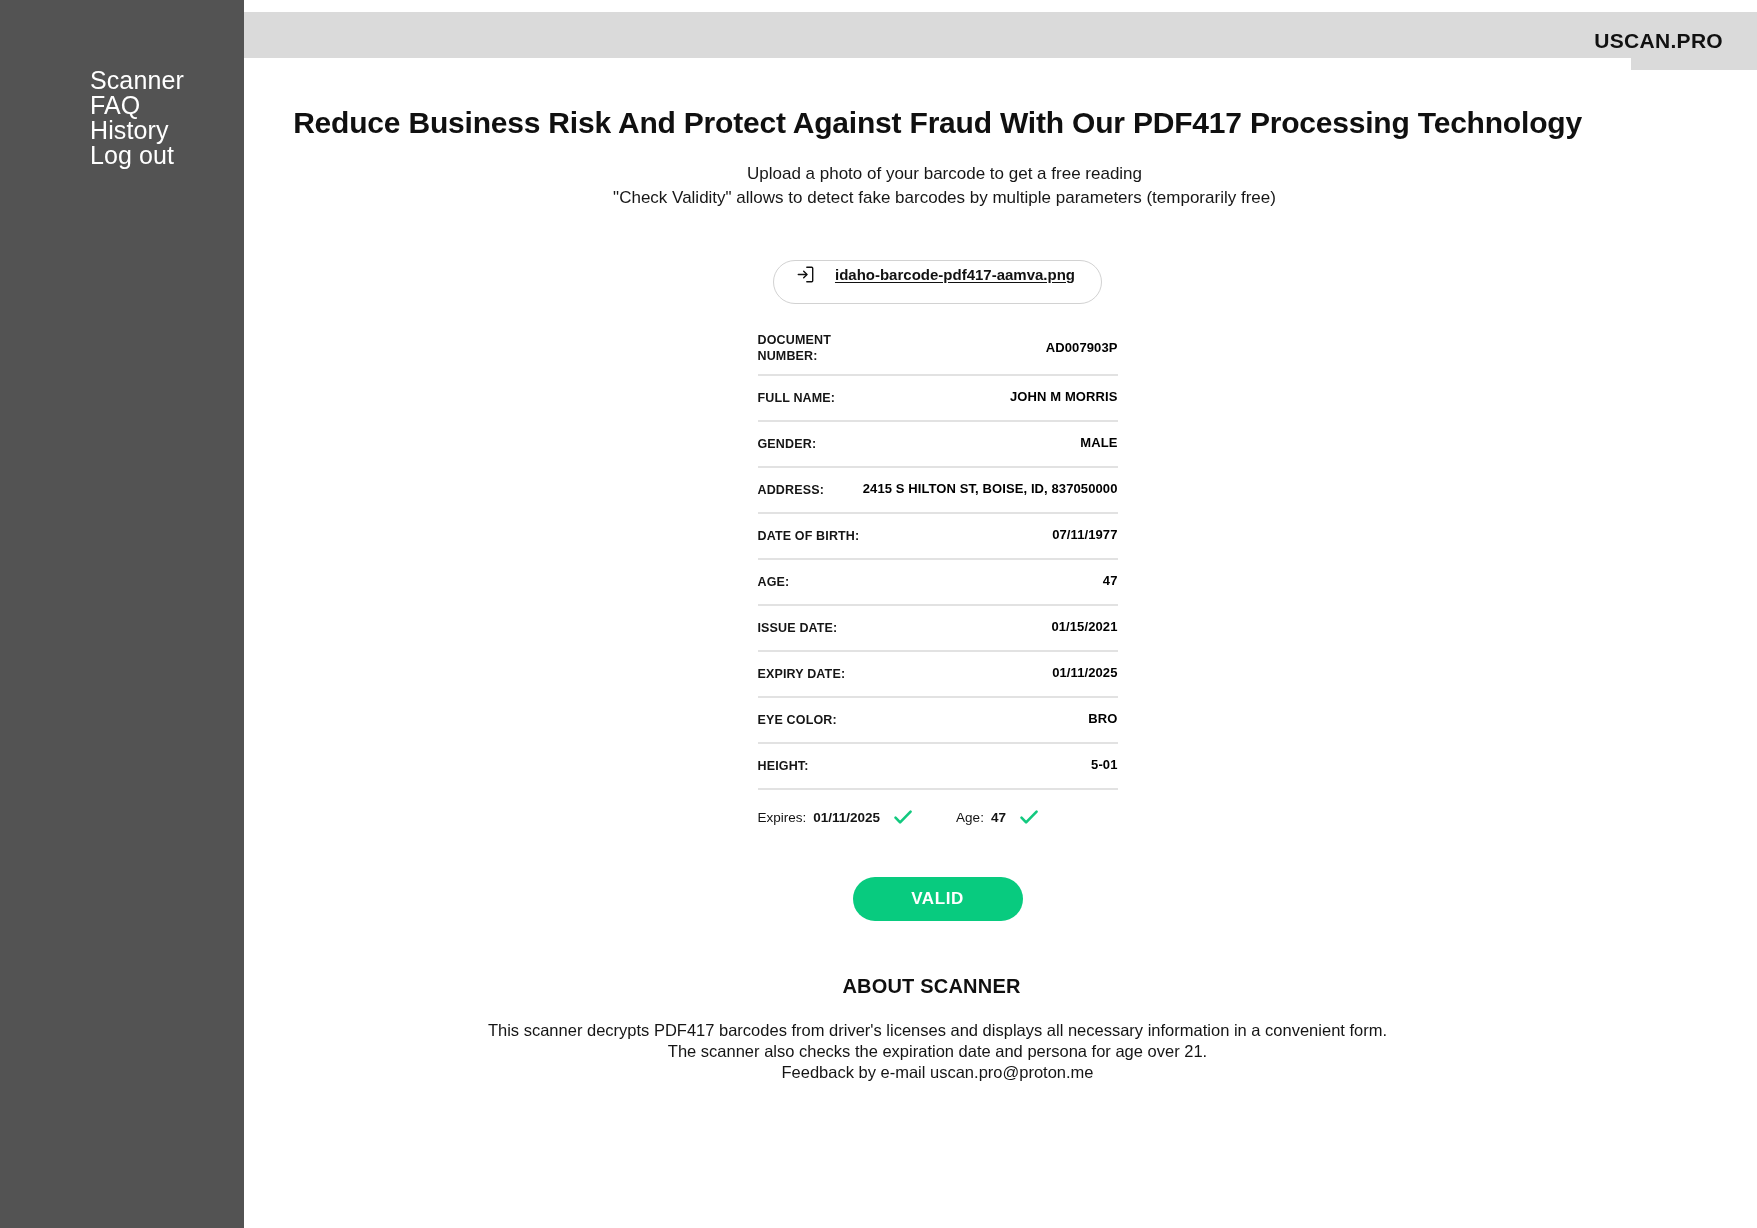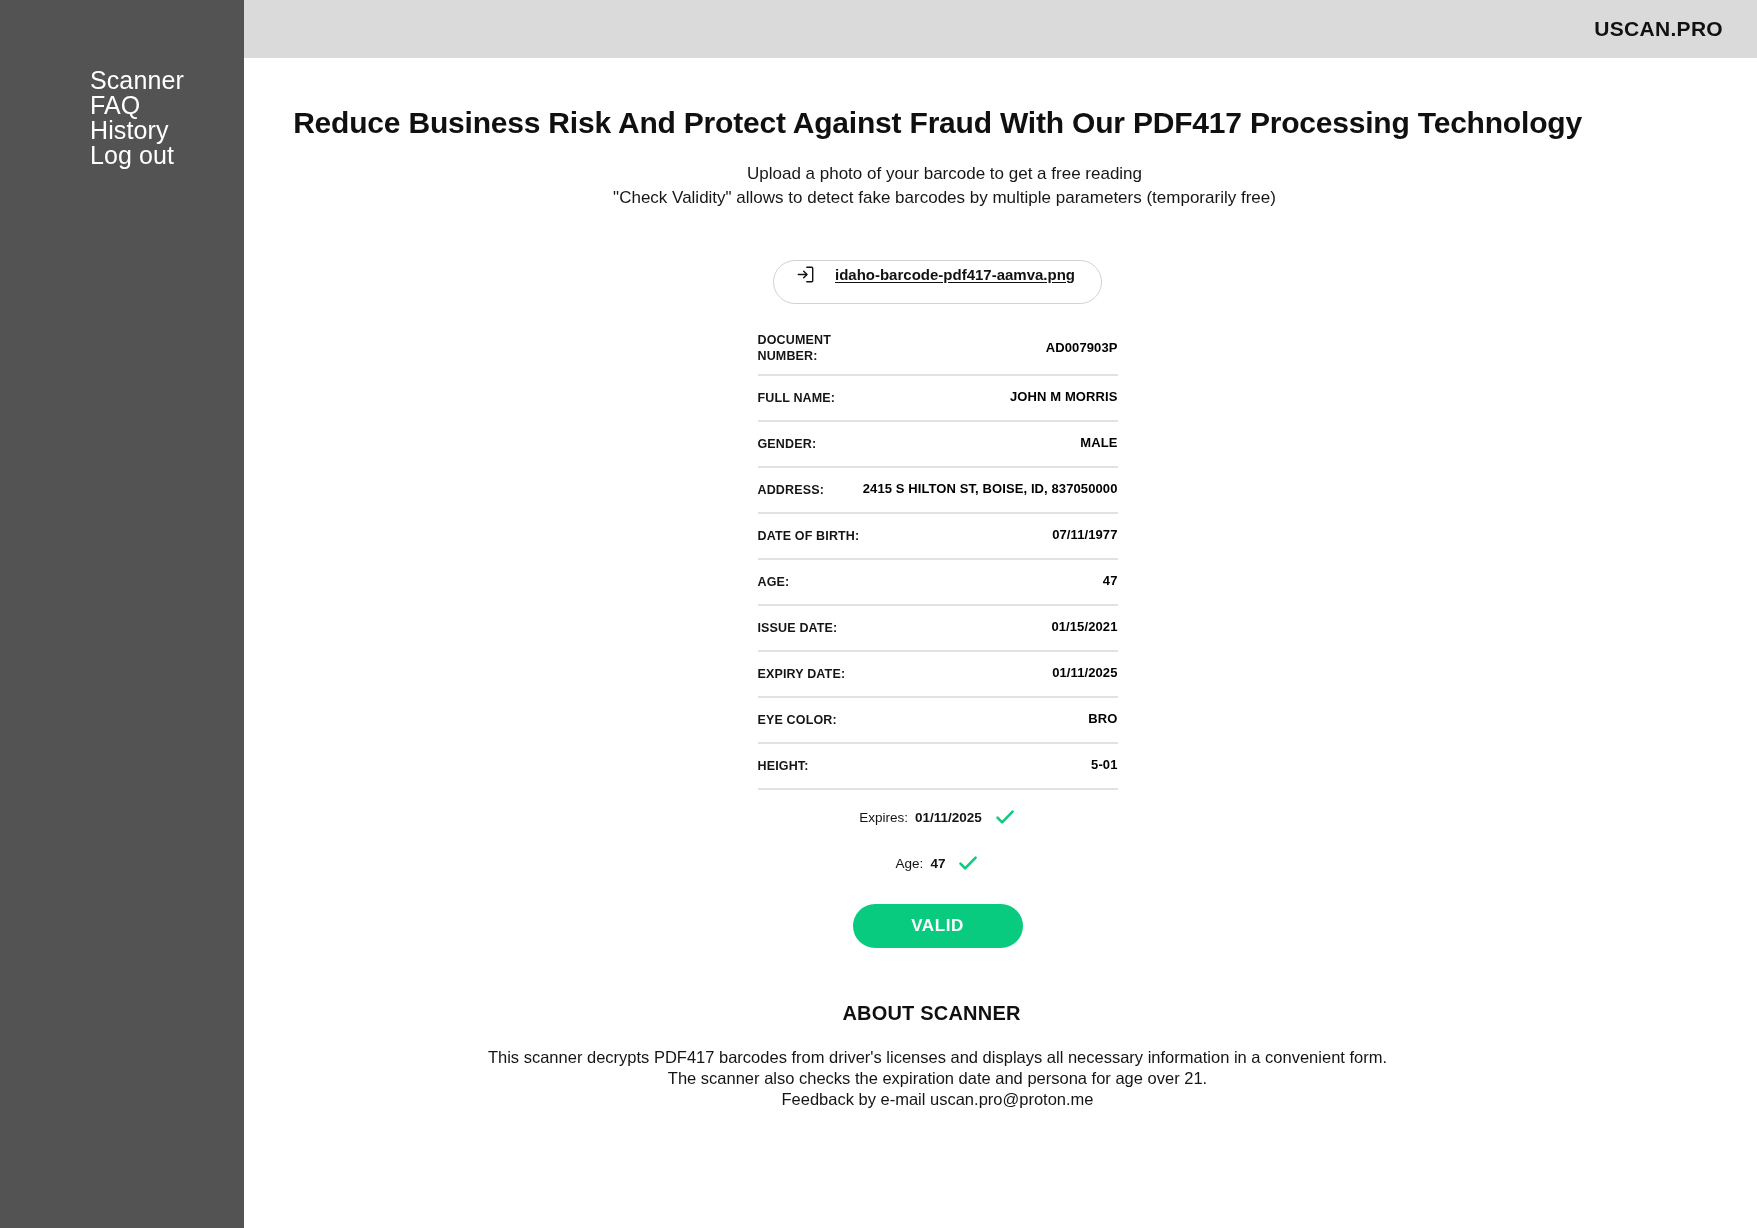--- a/index.html
+++ b/index.html
@@ -49,21 +49,21 @@
     text-decoration: none;
     letter-spacing: 0.1px;
     font-weight: 400;
   }
   .nav-item:last-child { margin-bottom: 0; }
 
   
   .topbar {
     position: absolute;
     left: 244px;
-    top: 0;
+    top: 12px;
     width: 1513px;
     height: 58px;
     background: #dadada;
     display: flex;
     align-items: center;
     justify-content: flex-end;
     padding-right: 34px;
   }
   .brand {
     font-size: 21px;
@@ -170,21 +170,20 @@
 
   
   .checks {
     width: 360px;
     margin: 16px auto 0 auto;
     display: flex;
     align-items: center;
     gap: 12px;
     font-size: 13.5px;
     color: #141414;
-    flex-direction: column;
   }
   .check-group {
     display: inline-flex;
     align-items: center;
     gap: 7px;
   }
   .check-group .ck-lab { font-weight: 400; }
   .check-group .ck-val { font-weight: bold; }
   .check-group .tick {
     width: 22px;
@@ -207,20 +206,21 @@
     height: 44px;
     border: none;
     border-radius: 24px;
     background: #08cb7f;
     color: #ffffff;
     font-family: "Liberation Sans", sans-serif;
     font-size: 17px;
     font-weight: bold;
     letter-spacing: 0.6px;
     cursor: pointer;
+    margin-top: 19px;
   }
 
   
   .about-title {
     margin: 54px 12px 0 0;
     text-align: center;
     font-size: 20px;
     font-weight: bold;
     color: #101010;
     letter-spacing: 0.2px;

